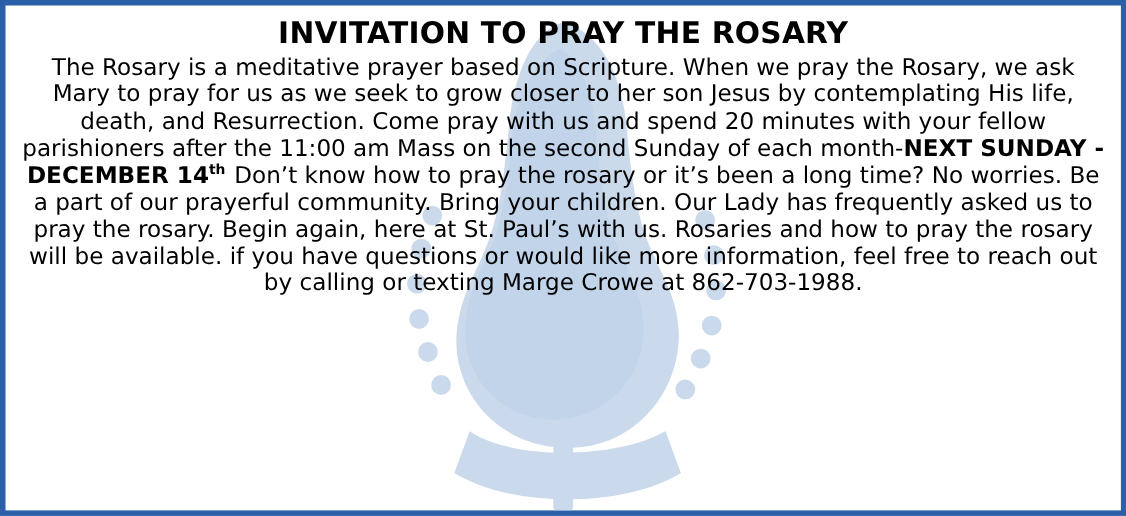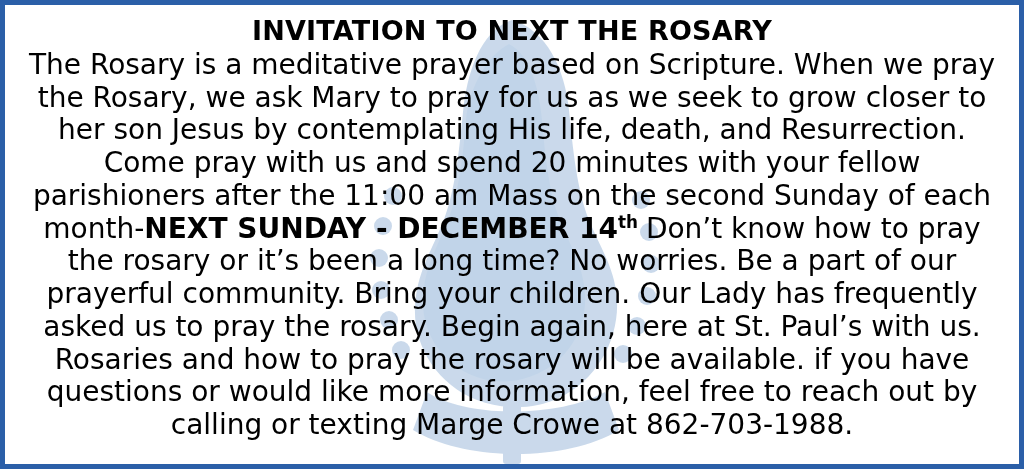--- a/index.html
+++ b/index.html
@@ -38,21 +38,21 @@
   }
   .headline {
     font-weight: bold;
     font-size: 27px;
     line-height: 1.18;
     letter-spacing: 0.2px;
     color: #000;
     margin: 4px 0 2px 0;
   }
   .body-text {
-    font-size: 28px;
+    font-size: 21px;
     line-height: 1.17;
     color: #000;
     text-align: center;
     word-spacing: 0px;
   }
   .body-text b {
     font-weight: bold;
   }
   sup {
     font-size: 0.6em;
@@ -87,18 +87,18 @@
       <circle cx="350" cy="296" r="9"></circle>
       <circle cx="340" cy="326" r="9"></circle>
       <circle cx="326" cy="354" r="9"></circle>
 
       <rect x="206" y="404" width="18" height="60" rx="3"></rect>
       <rect x="186" y="422" width="58" height="17" rx="3"></rect>
     </g>
   </svg>
 
   <div class="content">
-    <div class="headline">INVITATION TO NEXT THE ROSARY</div>
+    <div class="headline">INVITATION TO PRAY THE ROSARY</div>
     <div class="body-text">
       <span>The Rosary is a meditative prayer based on Scripture. When we pray the Rosary, we ask Mary to pray for us as we seek to grow closer to her son Jesus by contemplating His life, death, and Resurrection. Come pray with us and spend 20 minutes with your fellow parishioners after the 11:00 am Mass on the second Sunday of each month-</span><b><span>NEXT SUNDAY - DECEMBER 14</span><sup>th</sup></b><span class="nbsp-gap"></span><span>Don’t know how to pray the rosary or it’s been a long time? No worries. Be a part of our prayerful community. Bring your children. Our Lady has frequently asked us to pray the rosary. Begin again, here at St. Paul’s with us. Rosaries and how to pray the rosary will be available. if you have questions or would like more information, feel free to reach out by calling or texting Marge Crowe at 862-703-1988.</span>
     </div>
   </div>
 </div>
 
 </body></html>

